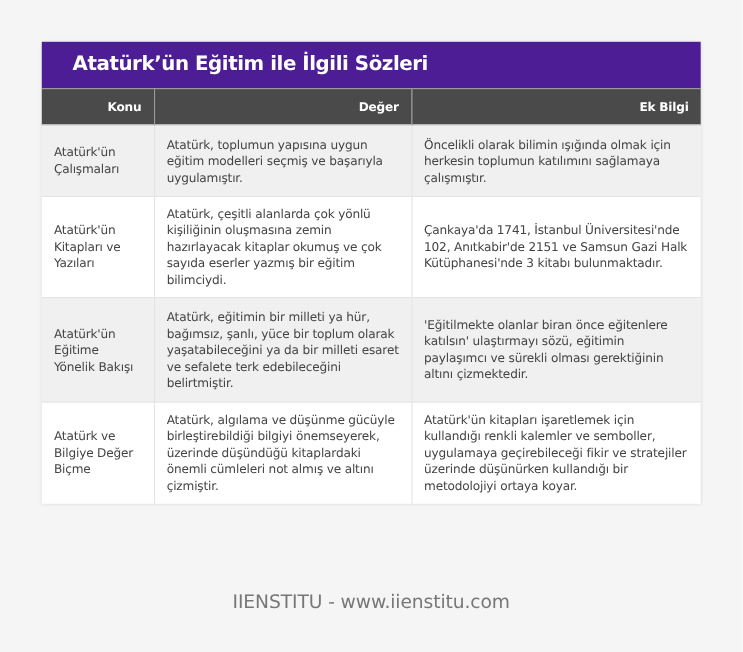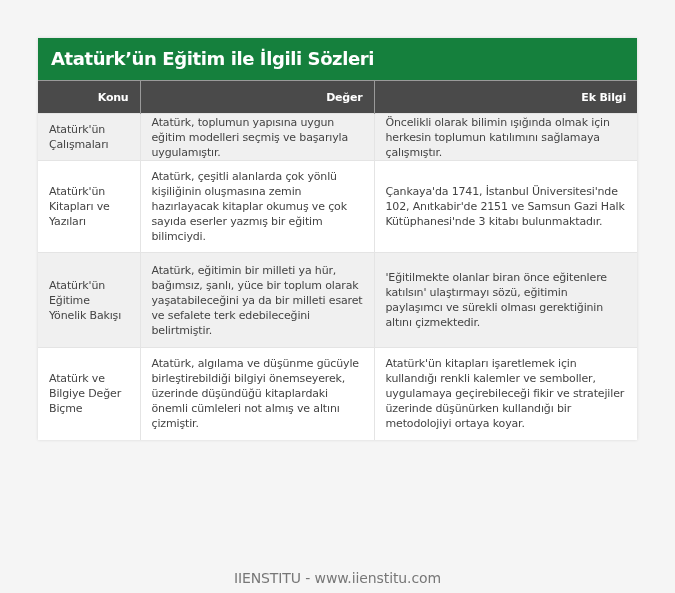--- a/index.html
+++ b/index.html
@@ -7,44 +7,44 @@
     width:675px; height:593px; background:#f5f5f5;
     font-family:"DejaVu Sans", "Liberation Sans", sans-serif;
     position:relative; overflow:hidden;
   }
   .card {
     position:absolute; left:38px; top:38px; width:599px;
     background:#fff;
     box-shadow:0 0 3px rgba(0,0,0,0.12);
   }
   .title {
-    height:42px; background:#15803d; color:#fff;
+    height:42px; background:#4c1d95; color:#fff;
     font-family:"DejaVu Sans", sans-serif; font-weight:bold;
-    font-size:18px; line-height:42px; padding-left:13px;
+    font-size:18px; line-height:42px; padding-left:28px;
     letter-spacing:-0.4px;
     border-bottom:1px solid #9a9a9a;
   }
   table { border-collapse:collapse; width:599px; table-layout:fixed; }
   th {
     background:#4a4a4a; color:#fff; font-weight:bold; font-size:11px;
     text-align:right; height:32px; padding:0 11px;
     border-left:1px solid #9a9a9a; letter-spacing:-0.2px;
   }
   th:first-child { border-left:none; }
   td {
     font-size:11px; color:#444; line-height:15px;
     padding:0 11px; vertical-align:middle;
     border-left:1px solid #e4e4e4; border-top:1px solid #e4e4e4;
     letter-spacing:-0.15px;
   }
   td:first-child { border-left:none; }
   tr.alt td { background:#f0f0f0; }
   .footer {
     position:absolute; top:538px; left:0; width:675px; text-align:center;
-    font-size:14px; color:#777; letter-spacing:-0.1px;margin-top:32px;
+    font-size:17px; color:#777; letter-spacing:-0.1px;
   }
 </style>
 </head>
 <body>
 
 <div class="card">
   <div class="title">Atatürk’ün Eğitim ile İlgili Sözleri</div>
   <table>
     <colgroup>
       <col style="width:102px">
@@ -52,21 +52,21 @@
       <col style="width:263px">
     </colgroup>
     <thead>
       <tr>
         <th>Konu</th>
         <th>Değer</th>
         <th>Ek Bilgi</th>
       </tr>
     </thead>
     <tbody>
-      <tr class="alt" style="height:47px">
+      <tr class="alt" style="height:65px">
         <td>Atatürk'ün Çalışmaları</td>
         <td>Atatürk, toplumun yapısına uygun eğitim modelleri seçmiş ve başarıyla uygulamıştır.</td>
         <td>Öncelikli olarak bilimin ışığında olmak için herkesin toplumun katılımını sağlamaya çalışmıştır.</td>
       </tr>
       <tr style="height:92px">
         <td>Atatürk'ün Kitapları ve Yazıları</td>
         <td>Atatürk, çeşitli alanlarda çok yönlü kişiliğinin oluşmasına zemin hazırlayacak kitaplar okumuş ve çok sayıda eserler yazmış bir eğitim bilimciydi.</td>
         <td>Çankaya'da 1741, İstanbul Üniversitesi'nde 102, Anıtkabir'de 2151 ve Samsun Gazi Halk Kütüphanesi'nde 3 kitabı bulunmaktadır.</td>
       </tr>
       <tr class="alt" style="height:95px">

